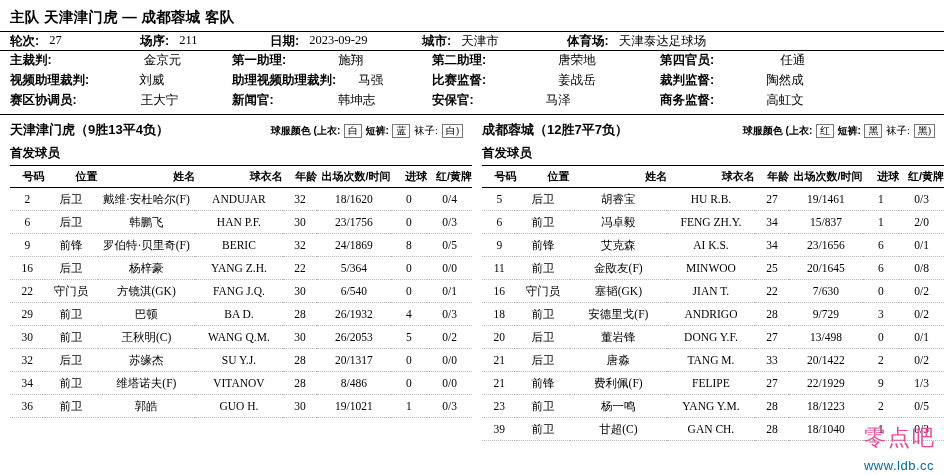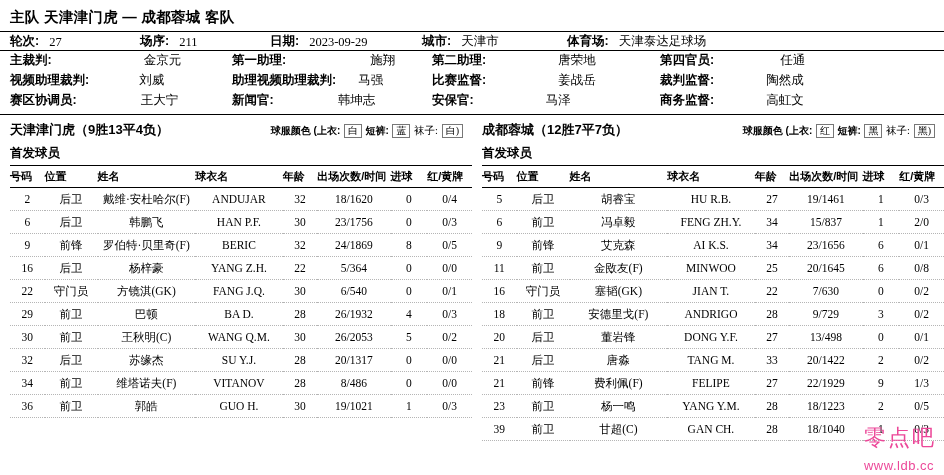--- a/index.html
+++ b/index.html
@@ -37,21 +37,21 @@
     align-items: center;
     font-size: 12.5px;
     padding: 2px 0 2px 10px;
     border-top: 1px solid #000;
     height: 19px;
     box-sizing: border-box;
   }
   .info-row.first { border-top: 1px solid #000; }
   .info-row .cell {
     display: flex;
-    align-items: flex-end;
+    align-items: flex-start;
     white-space: nowrap;
   }
   .info-row .lbl {
     font-weight: bold;
     font-family: "Liberation Sans", sans-serif;
     font-size: 12.5px;
   }
   .info-row .val {
     margin-left: 10px;
     font-family: "Liberation Serif", serif;
@@ -142,21 +142,21 @@
     font-size: 11.5px;
     font-family: "Liberation Serif", serif;
   }
   table.roster th {
     font-family: "Liberation Sans", sans-serif;
     font-weight: bold;
     font-size: 11px;
     border-top: 1px solid #000;
     border-bottom: 1px solid #000;
     padding: 3px 0;
-    text-align: left;
+    text-align: right;
     white-space: nowrap;
   }
   table.roster td {
     padding: 3px 0;
     text-align: center;
     border-bottom: 1px dotted #b5b5b5;
     white-space: nowrap;
     height: 16px;
   }
   .c-num    { width: 34px; }
@@ -178,21 +178,21 @@
     color: #ec4899;
     letter-spacing: 2px;
     pointer-events: none;
   }
   .wm-url {
     position: absolute;
     right: 10px;
     bottom: 2px;
     font-family: "Liberation Sans", sans-serif;
     font-size: 13px;
-    color: #ec4899;
+    color: #0369a1;
     letter-spacing: 0.5px;
     pointer-events: none;
   }
 </style>
 </head>
 <body>
 
 <div class="page">
 
   <div class="match-title">主队 天津津门虎 — 成都蓉城 客队</div>
@@ -221,21 +221,21 @@
   </div>
 
   <div class="officials">
     <div class="off-row">
       <div class="off-cell" style="width:222px">
         <span class="off-lbl">主裁判:</span>
         <span class="off-val" style="margin-left:92px">金京元</span>
       </div>
       <div class="off-cell" style="width:200px">
         <span class="off-lbl">第一助理:</span>
-        <span class="off-val" style="margin-left:84px">施翔</span>
+        <span class="off-val" style="margin-left:52px">施翔</span>
       </div>
       <div class="off-cell" style="width:228px">
         <span class="off-lbl">第二助理:</span>
         <span class="off-val" style="margin-left:72px">唐荣地</span>
       </div>
       <div class="off-cell">
         <span class="off-lbl">第四官员:</span>
         <span class="off-val" style="margin-left:66px">任通</span>
       </div>
     </div>

